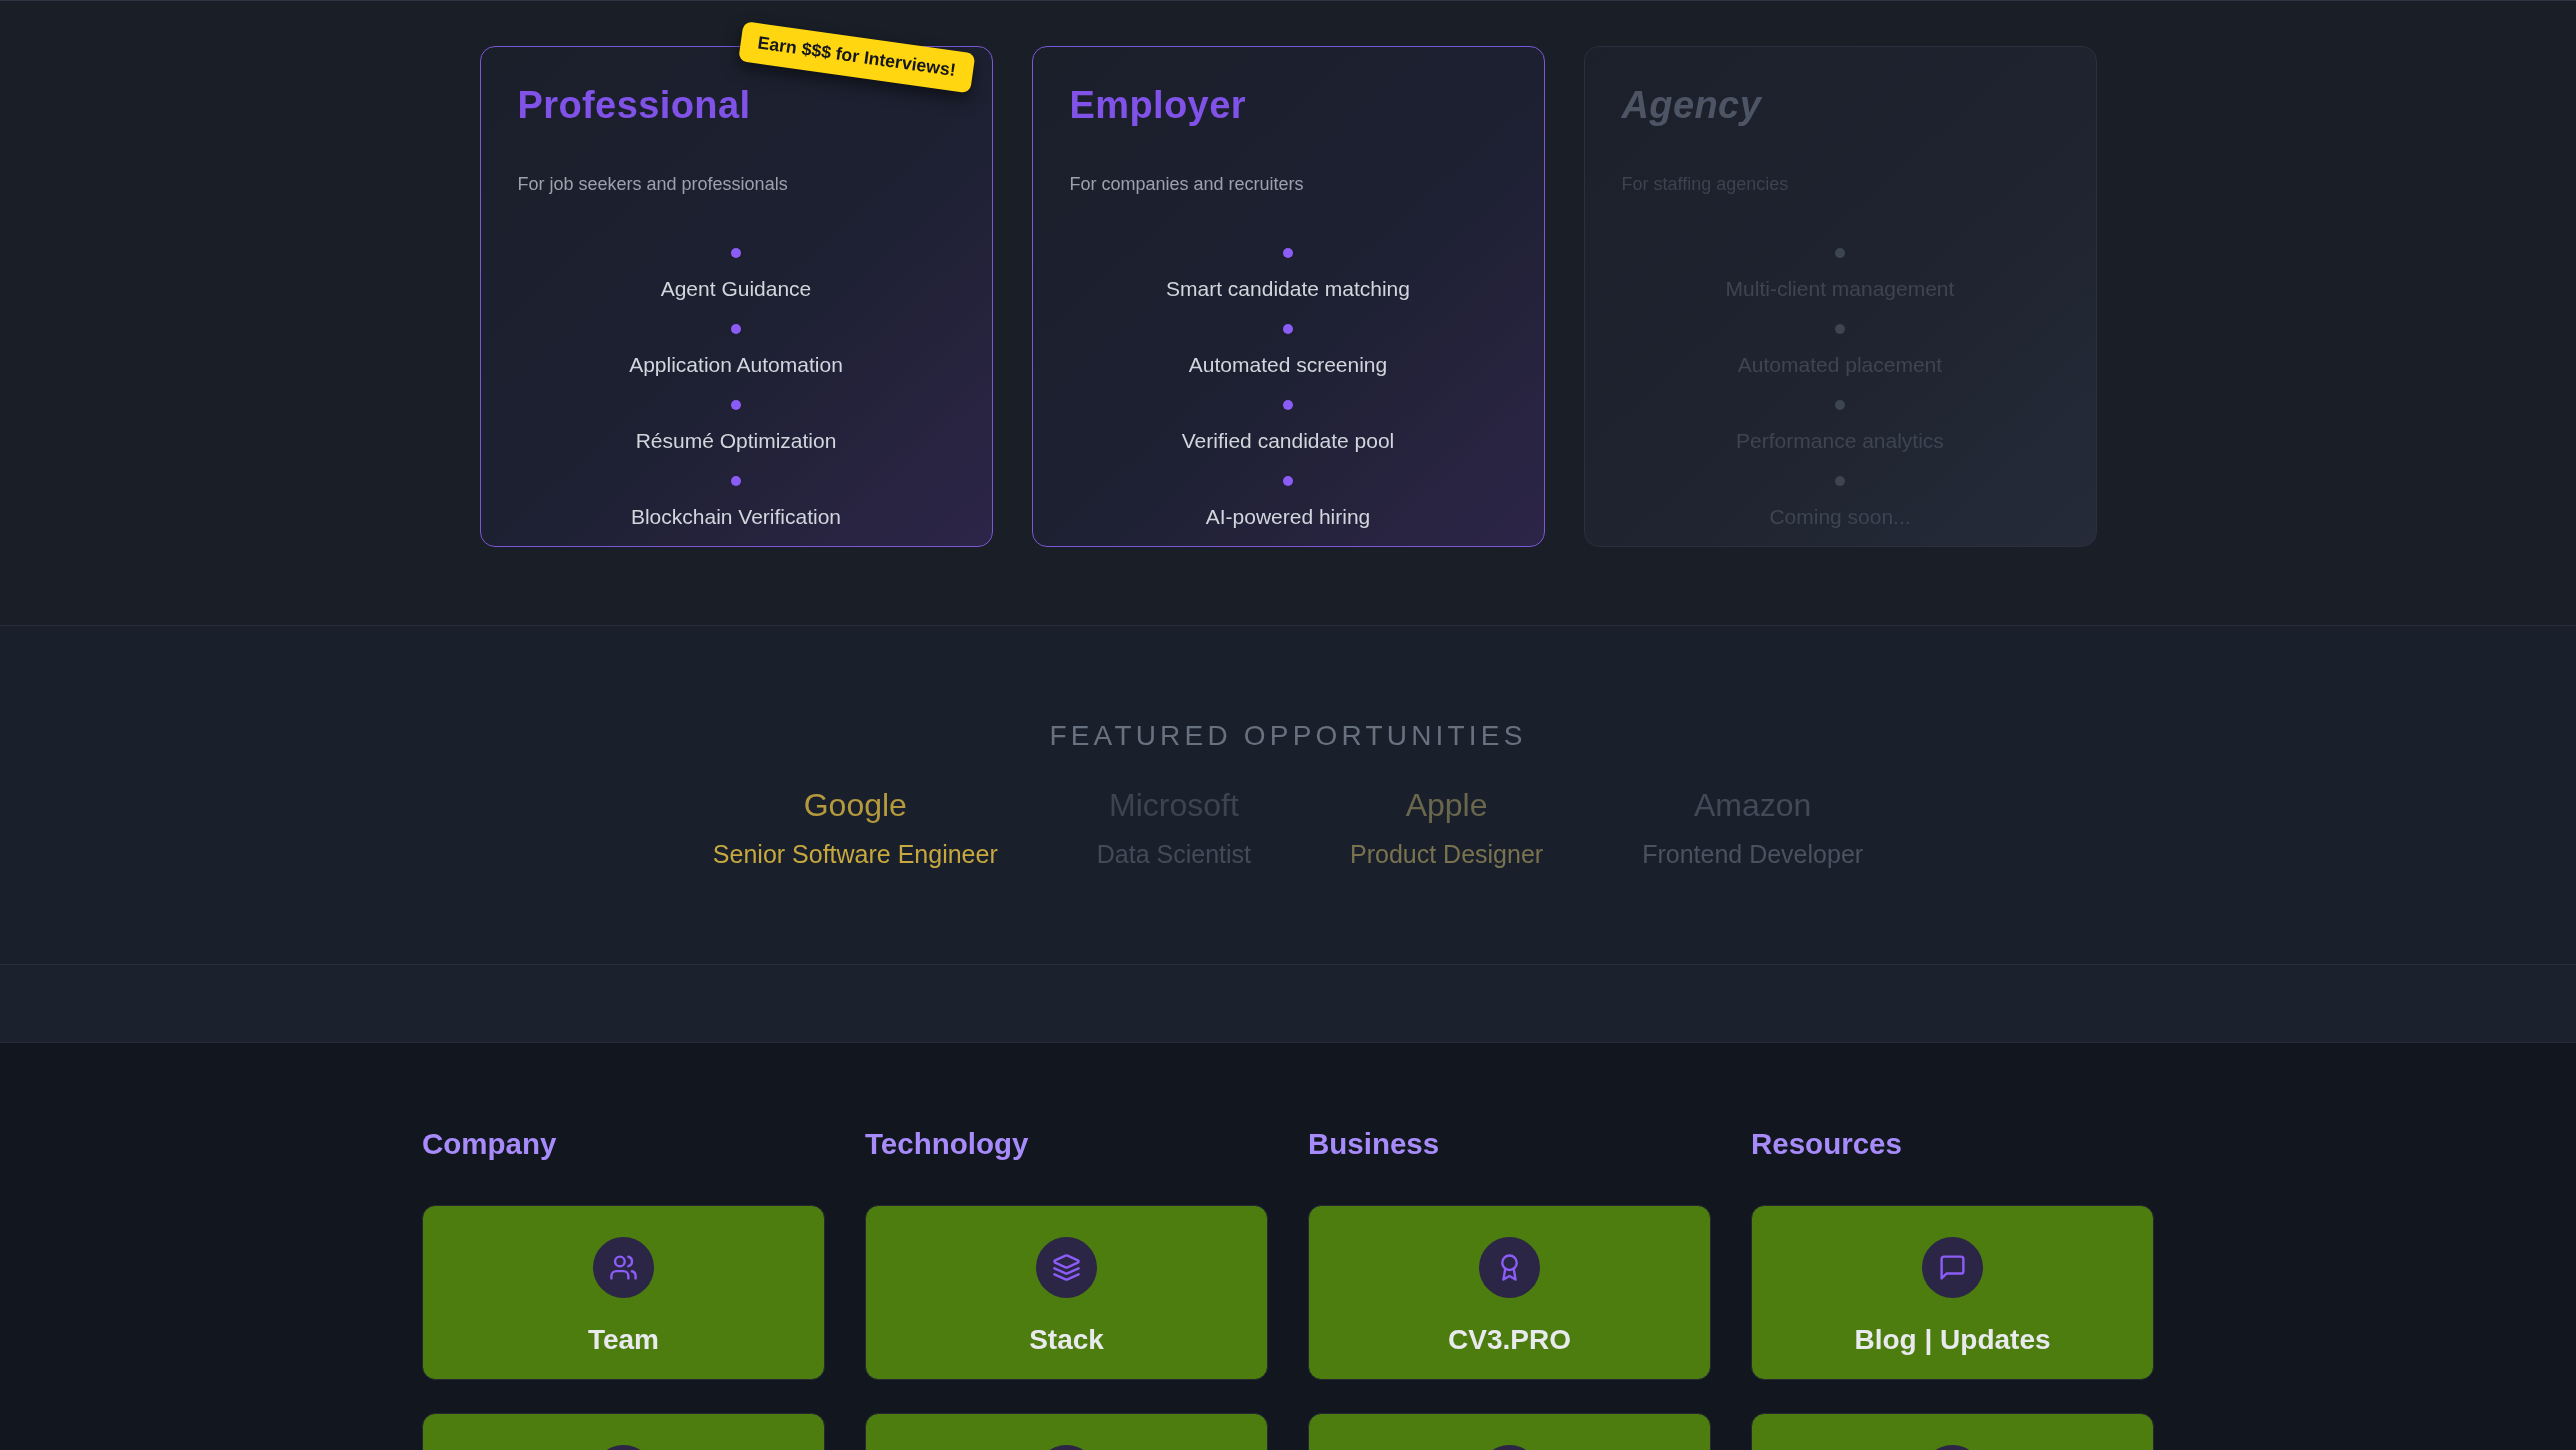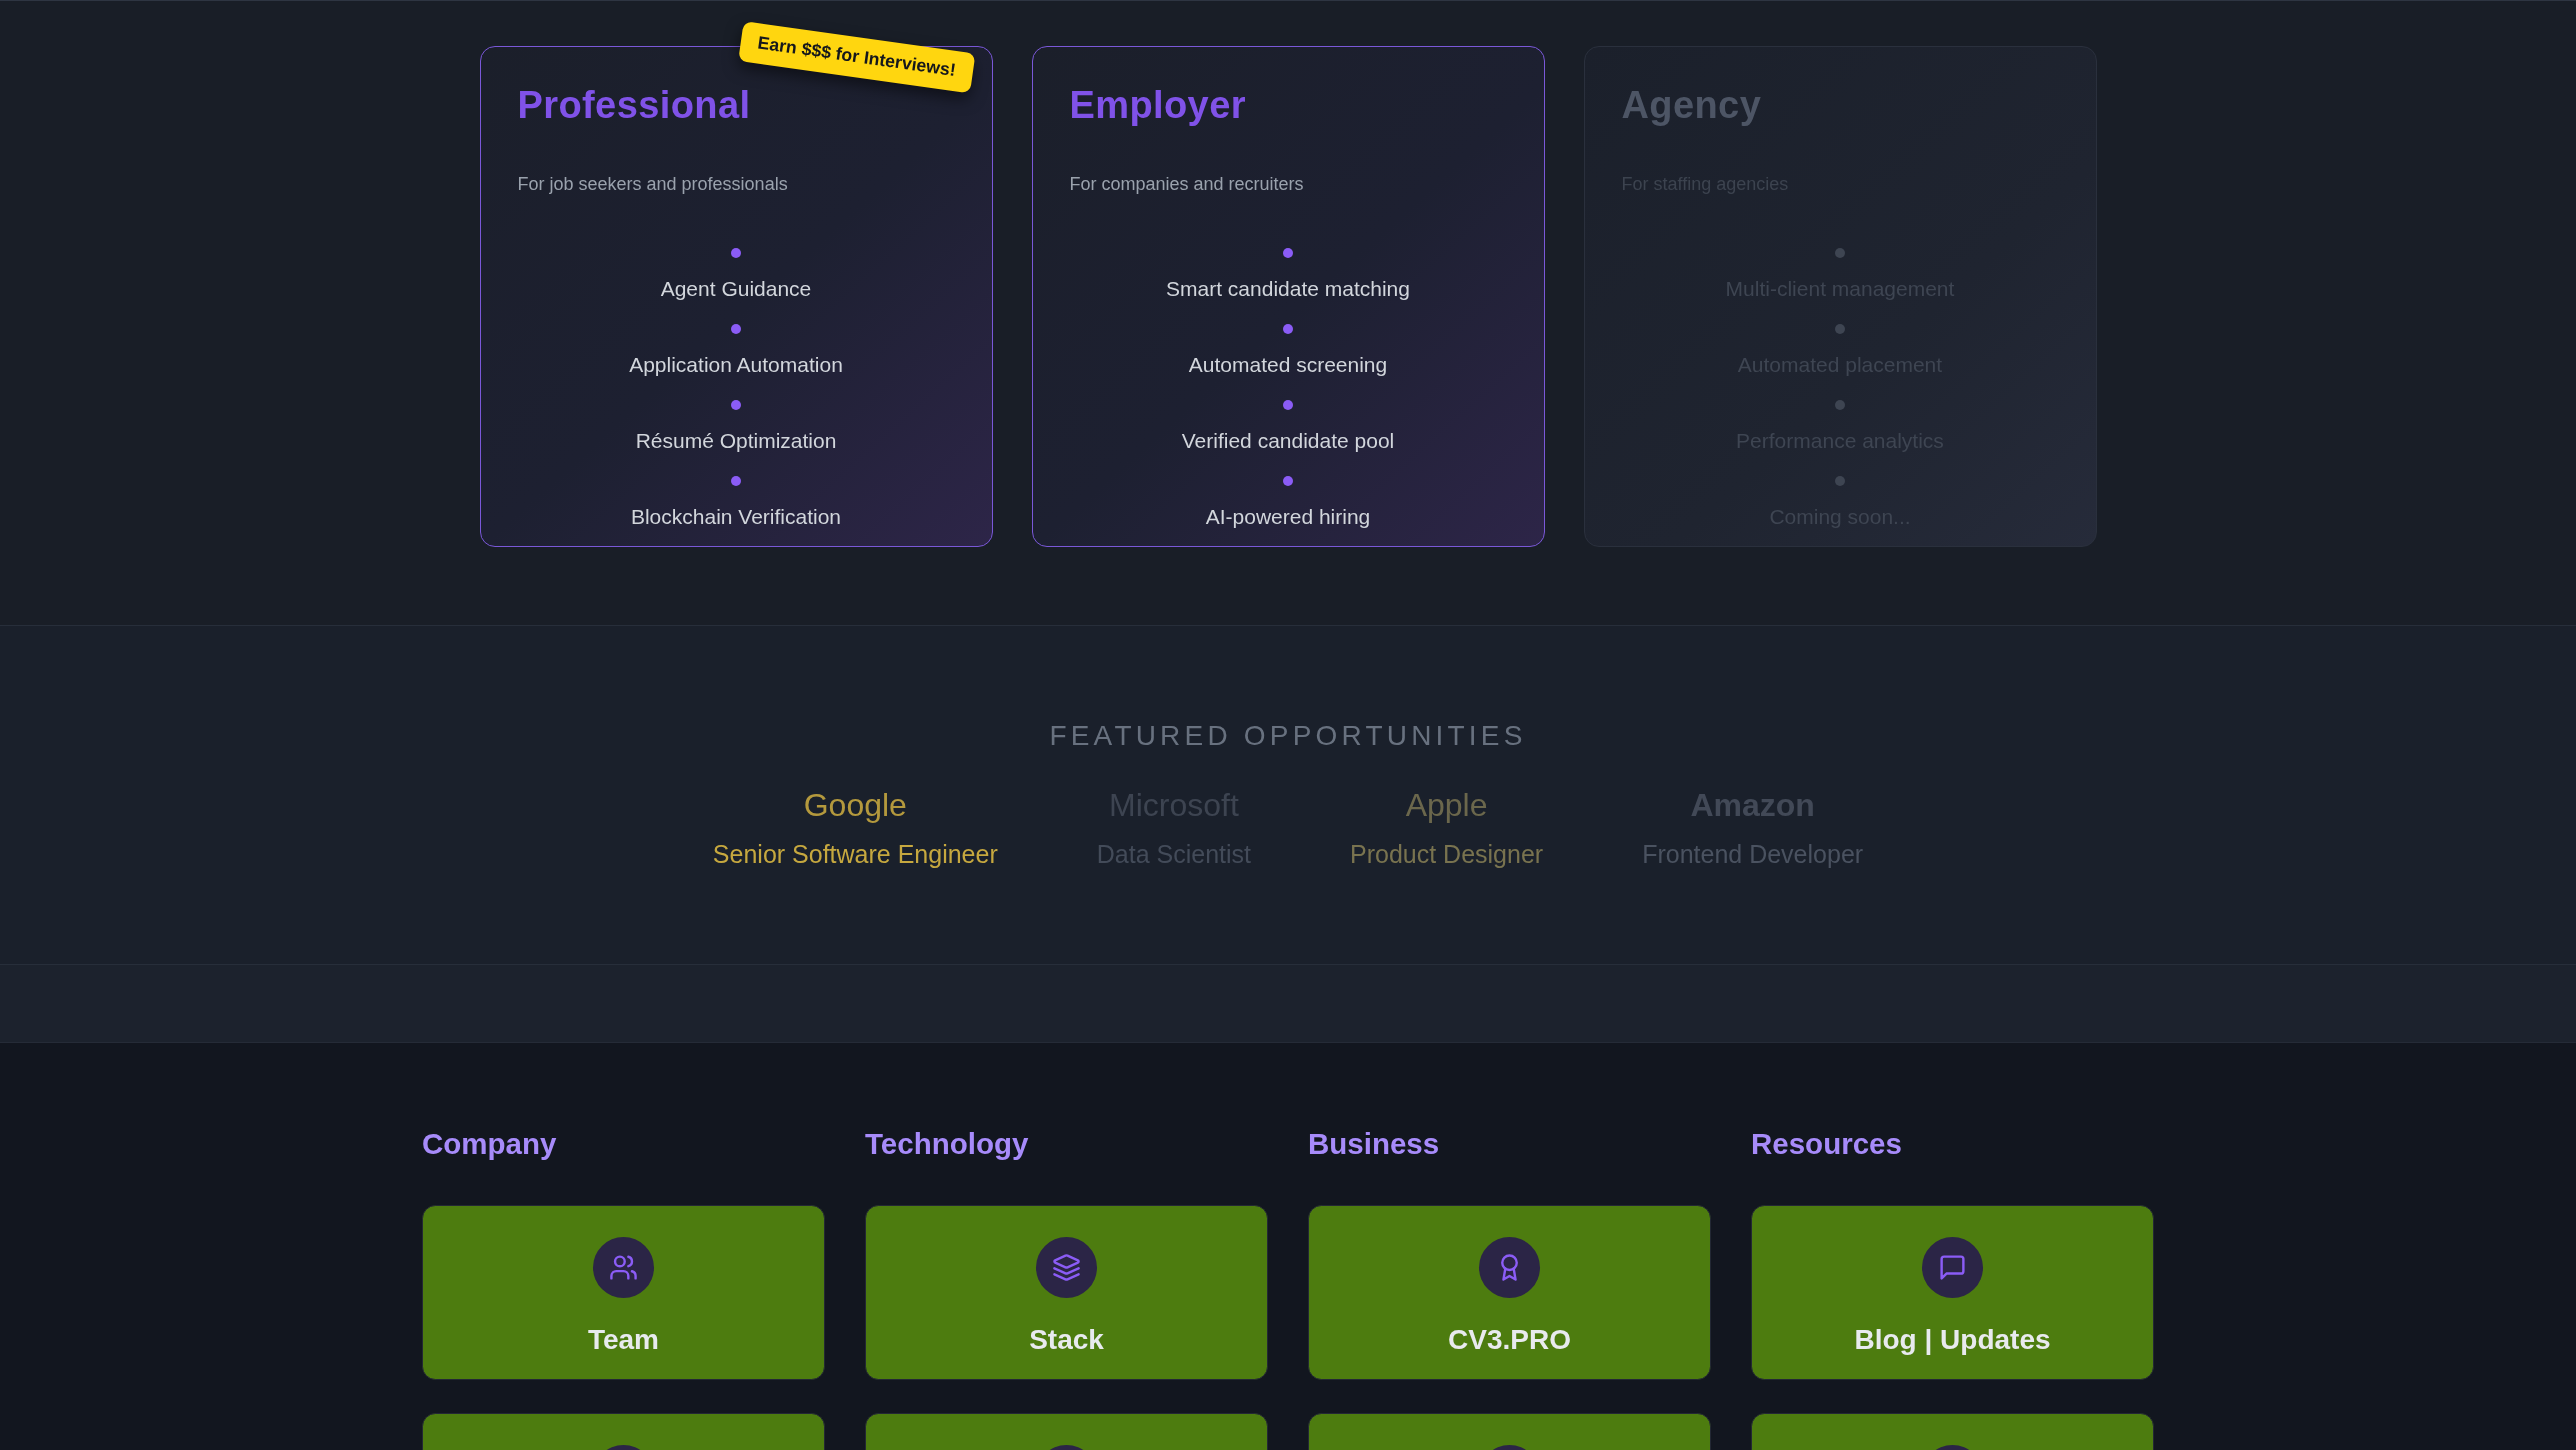--- a/index.html
+++ b/index.html
@@ -15,21 +15,21 @@
                background:linear-gradient(138deg,#1b1f2a 0%,#1d2031 52%,#2d2548 100%); }
   .plan-title { font-size:38px; font-weight:bold; color:#8052e8; letter-spacing:0.4px; }
   .plan-subtitle { margin-top:47px; font-size:18px; color:#9aa2ad; }
   .plan-features { list-style:none; margin-top:53px; }
   .feature { display:flex; align-items:center; gap:18.5px; height:25px; margin-bottom:51px;flex-direction:column; }
   .dot { width:10px; height:10px; border-radius:50%; background:#8b5cf6; flex:0 0 auto; }
   .feature-text { font-size:21px; color:#d2d6dc; }
 
   .plan-card.disabled { border-color:#2a303d;
                background:linear-gradient(138deg,#1b202b 0%,#1f2430 60%,#262b3a 100%); }
-  .plan-card.disabled .plan-title { color:#4d5565; }
+  .plan-card.disabled .plan-title { color:#4d5565;font-style:italic; }
   .plan-card.disabled .plan-subtitle { color:#3c434f; }
   .plan-card.disabled .feature-text { color:#3e4552; }
   .plan-card.disabled .dot { background:#3e4552; }
 
   .promo-badge { position:absolute; left:741px; top:20px; transform:rotate(8deg);
                  transform-origin:left center; background:#ffd60f; color:#15171c;
                  font-size:17.7px; font-weight:bold; padding:9.3px 17px; border-radius:8.4px;
                  box-shadow:0 6.7px 15px rgba(0,0,0,.5); z-index:5; white-space:nowrap; }
 
   
@@ -149,21 +149,21 @@
     </div>
     <div class="job">
       <div class="company" style="color: rgb(61, 68, 81);">Microsoft</div>
       <div class="role" style="color: rgb(67, 75, 89);">Data Scientist</div>
     </div>
     <div class="job">
       <div class="company" style="color: rgb(107, 103, 76);">Apple</div>
       <div class="role" style="color: rgb(121, 115, 79);">Product Designer</div>
     </div>
     <div class="job">
-      <div class="company" style="color: rgb(66, 73, 87); font-weight: bold;">Amazon</div>
+      <div class="company" style="color: rgb(66, 73, 87);">Amazon</div>
       <div class="role" style="color: rgb(74, 82, 96);">Frontend Developer</div>
     </div>
   </div>
 </div>
 
 <div class="spacer-band"></div>
 
 <div class="footer-section">
   <div class="footer-grid">
 

